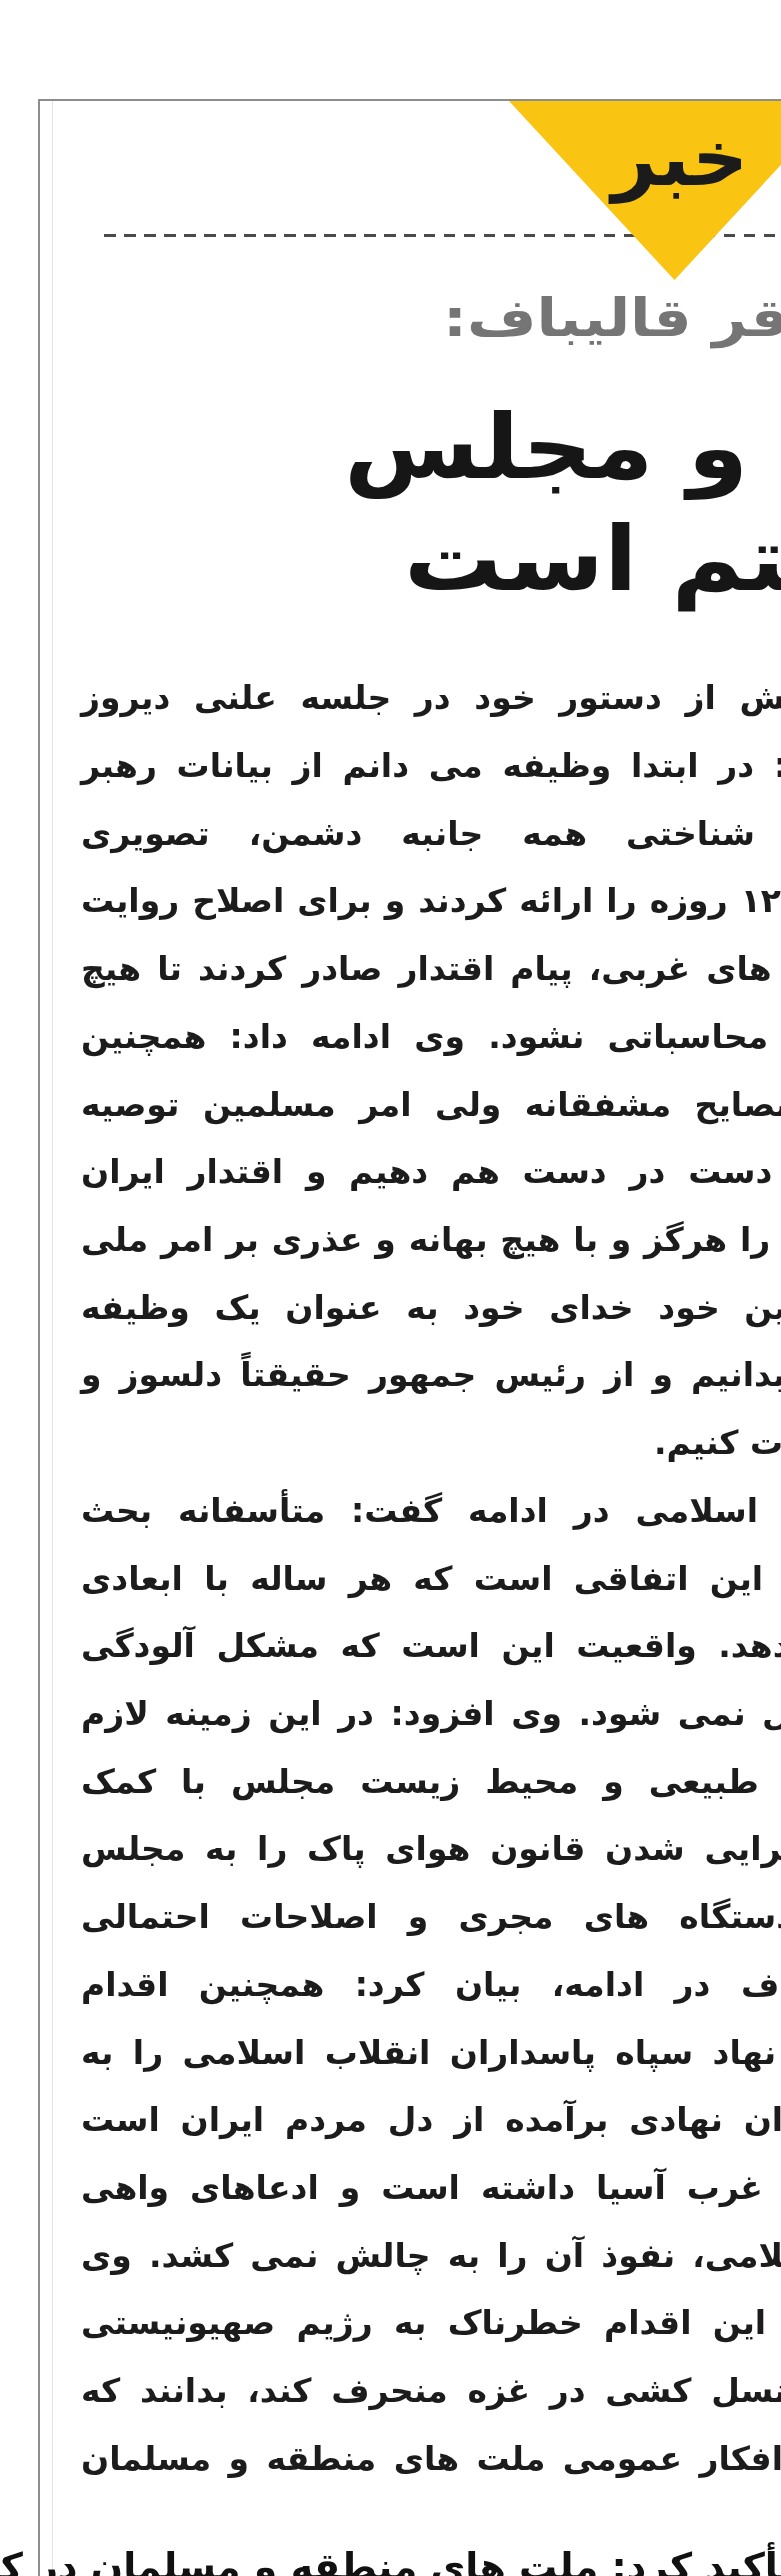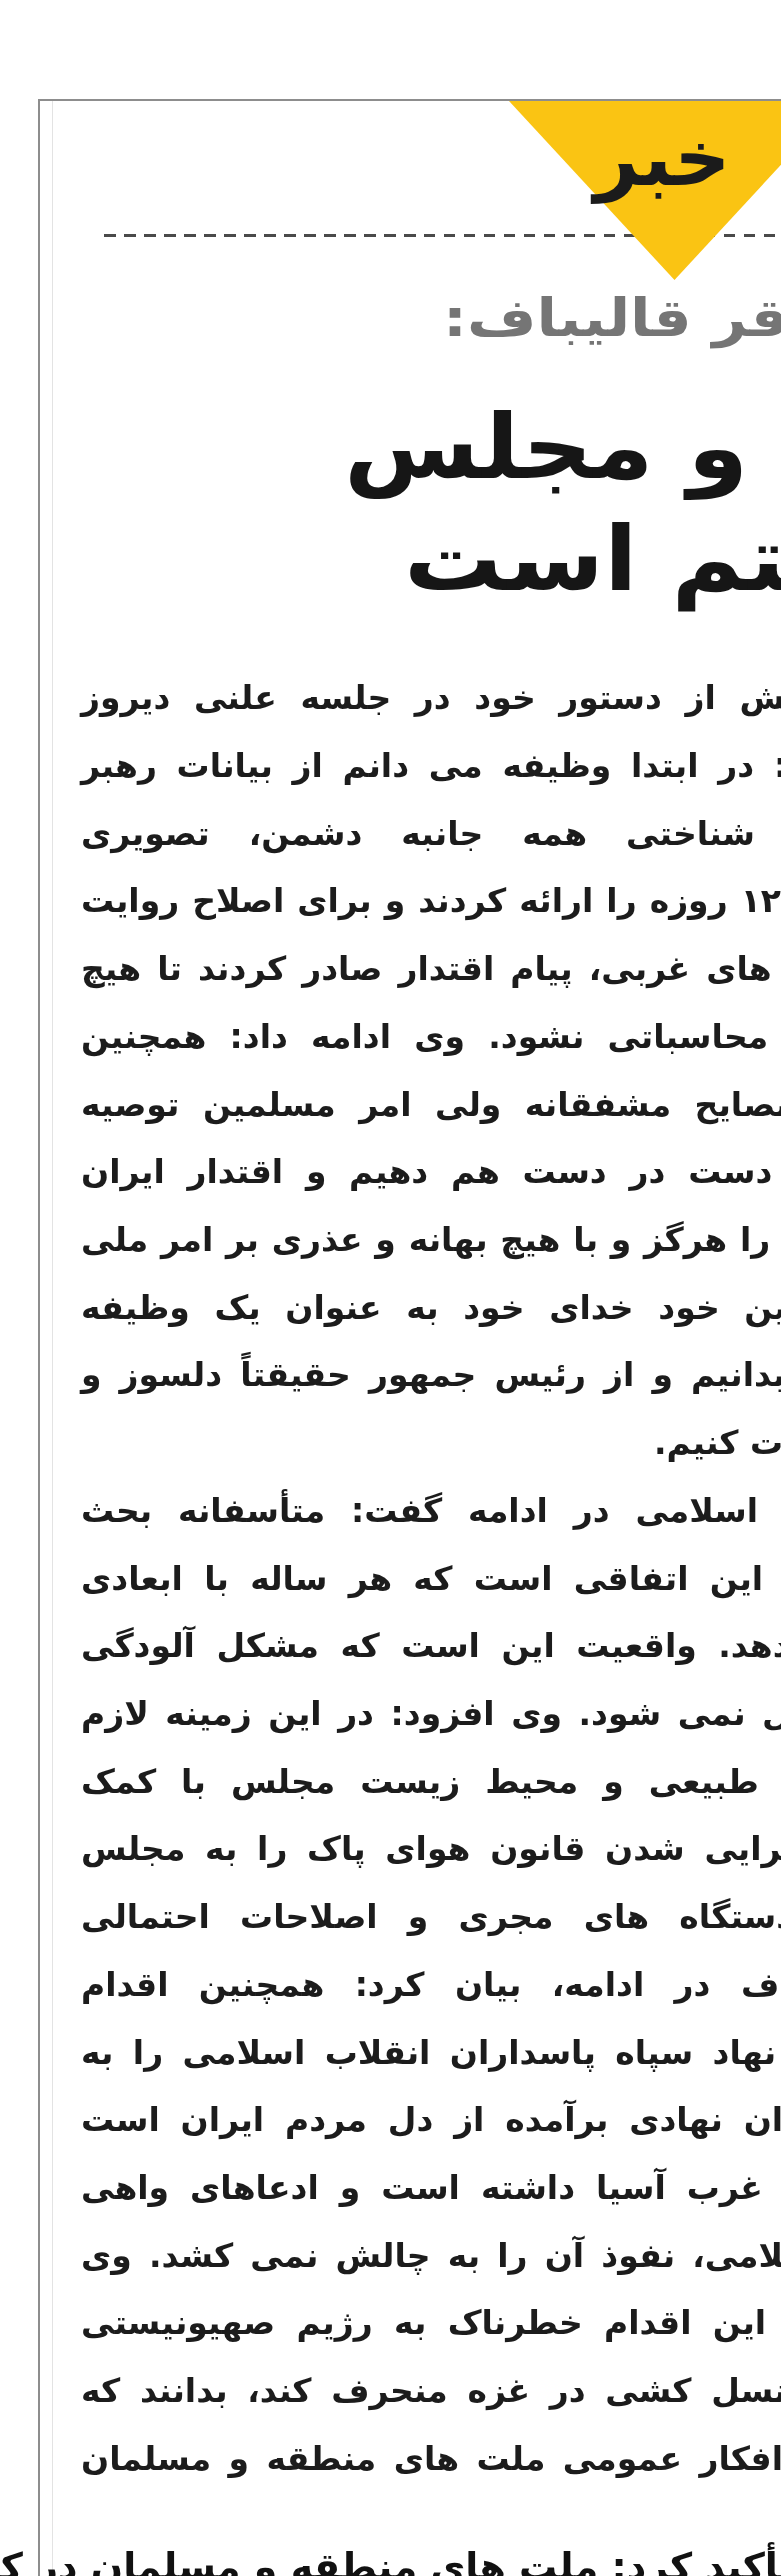--- a/index.html
+++ b/index.html
@@ -25,21 +25,21 @@
   .triangle{
     position:absolute;left:509px;top:101px;width:331px;height:179px;
     background:#FAC413;
     clip-path:polygon(0 0,100% 0,50% 100%);
     z-index:2;
   }
   .khabar{
     position:absolute;left:594px;top:119px;width:172px;
     z-index:3;
     font-size:78px;line-height:1;font-weight:bold;color:#1b1b1b;
-    text-align:left;white-space:nowrap;
+    text-align:center;white-space:nowrap;
   }
   .kicker{
     position:absolute;left:443px;top:290px;
     font-size:52px;line-height:1.1;font-weight:bold;color:#757575;
     white-space:nowrap;
     transform:scaleX(1.15);transform-origin:left top;
   }
   .headline{
     position:absolute;
     font-size:89px;line-height:1.15;font-weight:bold;color:#161616;

